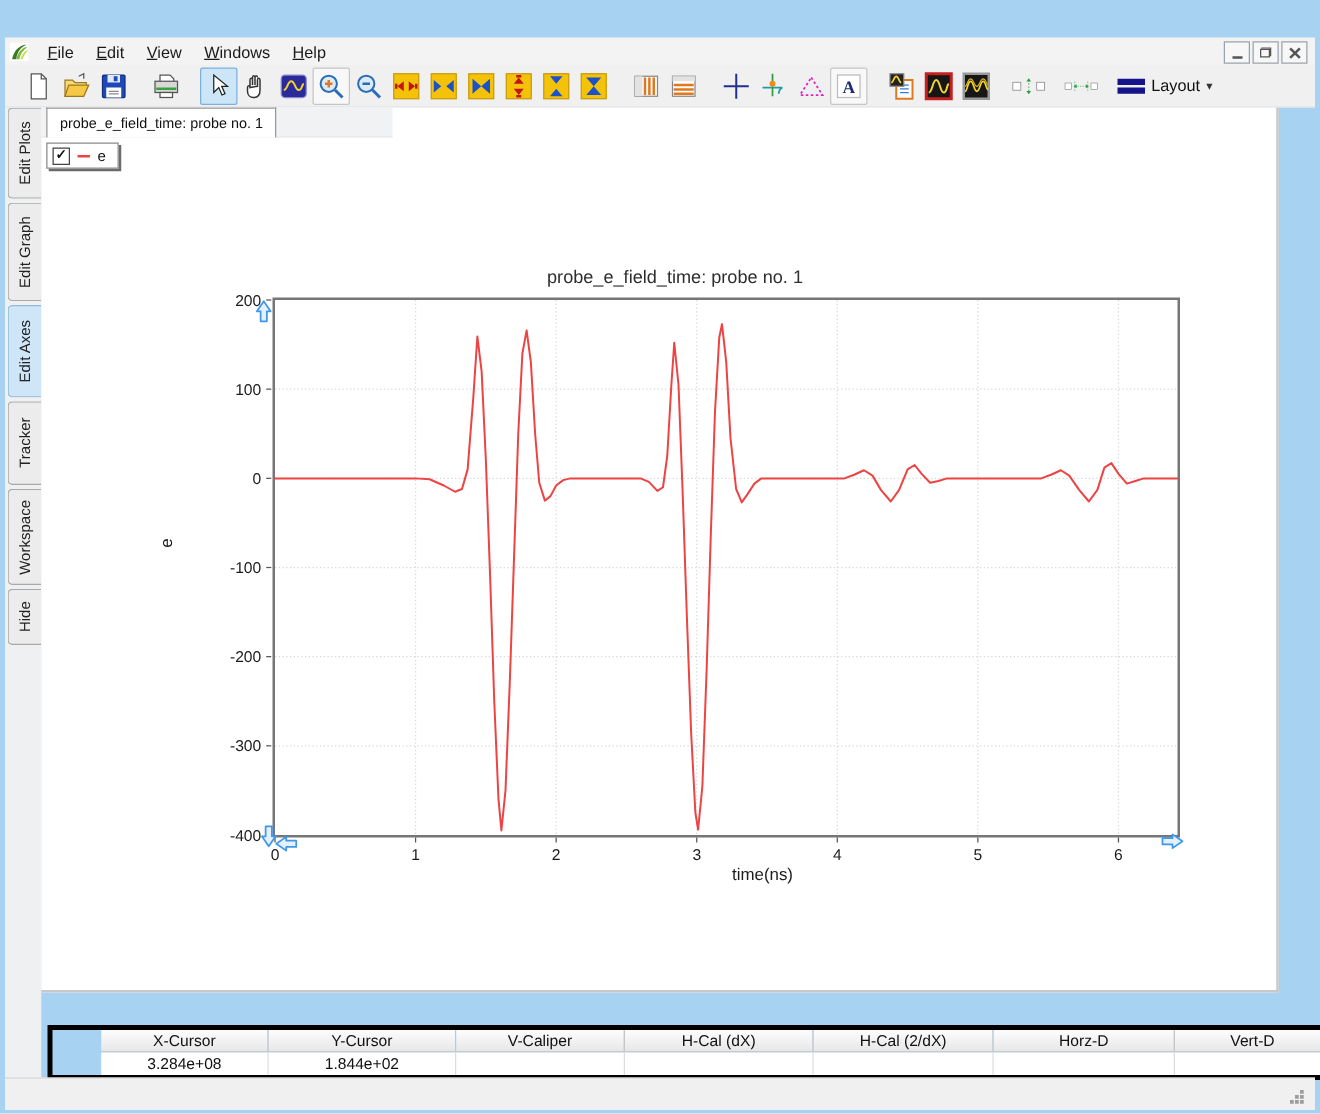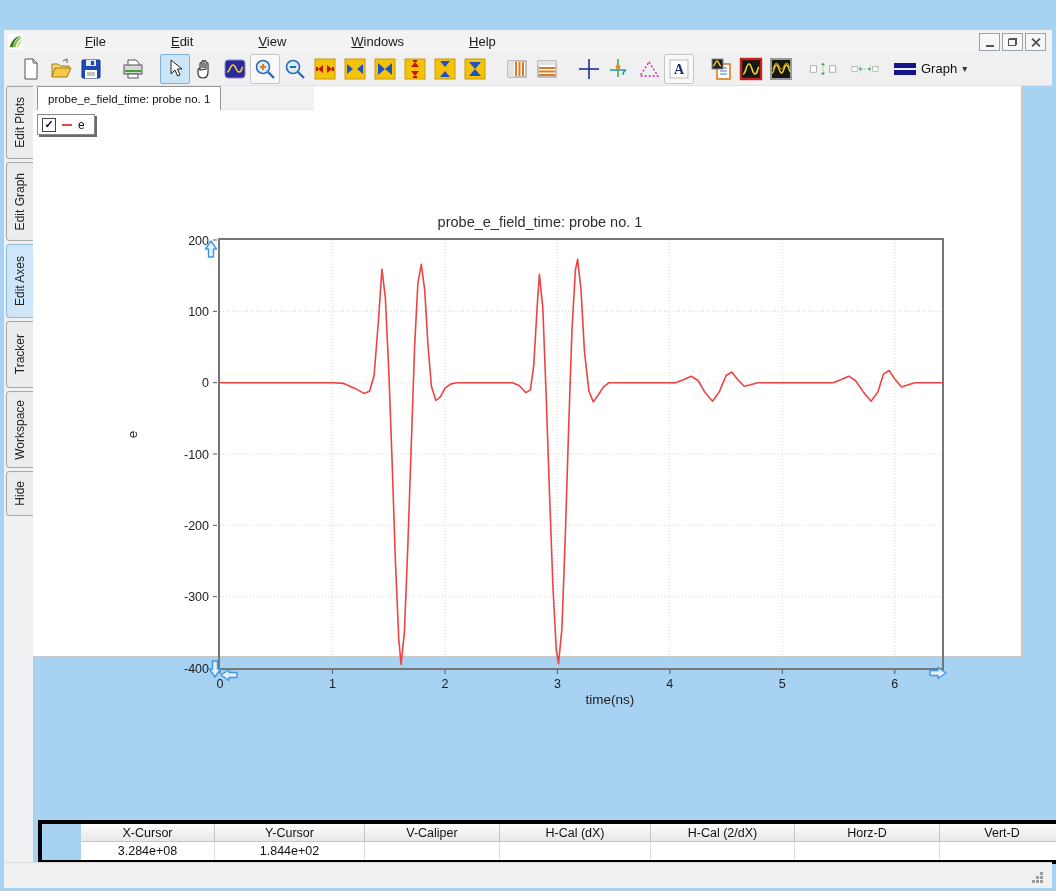--- a/index.html
+++ b/index.html
@@ -13,21 +13,21 @@
   .btn-min{right:92px;top:8px;width:22px;height:14px;}
   .btn-min i{display:block;width:11px;height:2px;background:#1d1d1d;}
   .btn-max{right:58px;top:6px;width:22px;height:16px;}
   .btn-max i{display:block;width:11px;height:9px;border:2px solid #1d1d1d;}
   .btn-close{right:3px;width:41px;height:27px;background:#c75050;border:1px solid #b04646;}
   .btn-close i{position:relative;display:block;width:12px;height:12px;}
   .btn-close i:before,.btn-close i:after{content:"";position:absolute;left:5px;top:0;width:2.5px;height:12px;background:#fff;}
   .btn-close i:before{transform:rotate(45deg);} .btn-close i:after{transform:rotate(-45deg);}
 
   
-  .menubar{position:absolute;left:4px;top:30px;width:1048px;height:22px;background:#f3f3f3;display:flex;align-items:center;font-size:13px;color:#1a1a1a;gap:47px;}
+  .menubar{position:absolute;left:4px;top:30px;width:1048px;height:22px;background:#f3f3f3;display:flex;align-items:center;font-size:13px;color:#1a1a1a;}
   .menu-logo{width:15px;height:15px;margin:0 6px 0 4px;}
   .menu-item{padding:2px 9px;}
   .menu-item u{text-decoration:underline;}
   .mdi-btns{position:absolute;right:6px;top:3px;display:flex;gap:2px;}
   .mdi-btn{width:19px;height:16px;background:#f7f7f7;border:1px solid #9aa3ab;display:flex;align-items:center;justify-content:center;}
   .mdi-min{width:8px;height:2px;background:#555;margin-top:7px;}
   .mdi-restore{position:relative;width:9px;height:8px;}
   .mdi-restore:before{content:"";position:absolute;right:0;top:0;width:6px;height:5px;border:1px solid #555;}
   .mdi-restore:after{content:"";position:absolute;left:0;bottom:0;width:6px;height:5px;border:1px solid #555;background:#f7f7f7;}
   .mdi-close{position:relative;width:9px;height:9px;}
@@ -44,21 +44,21 @@
   .layout-bars i{display:block;width:22px;height:5px;background:#14148c;margin:2px 0;}
   .caret{font-size:10px;color:#333;}
 
   
   .sidebar{position:absolute;left:4px;top:86px;width:29px;height:776px;background:#eef0f1;}
   .side-tab{box-sizing:border-box;width:27px;margin:0 0 3px 2px;background:#ececec;border:1px solid #a9a9a9;border-right:none;border-radius:4px 0 0 4px;display:flex;align-items:center;justify-content:center;font-size:12px;color:#222;}
   .side-tab span{writing-mode:vertical-rl;transform:rotate(180deg);white-space:nowrap;}
   .side-tab.sel{background:#cfe5f8;border-color:#8fb9de;}
   .st0{height:73px}.st1{height:79px}.st2{height:74px}.st3{height:67px}.st4{height:77px}.st5{height:45px}
 
-  .content{position:absolute;left:33px;top:86px;width:990px;height:572px;background:#fff;border-right:2px solid #c9c9c9;border-bottom:2px solid #c9c9c9;box-sizing:border-box;}
+  .content{position:absolute;left:33px;top:86px;width:990px;height:708px;background:#fff;border-right:2px solid #c9c9c9;border-bottom:2px solid #c9c9c9;box-sizing:border-box;}
   .tabwell{position:absolute;left:0;top:0;width:281px;height:23px;background:#f1f2f3;border-bottom:1px solid #e7e7e7;}
   .doc-tab{position:absolute;left:4px;top:0;height:23px;background:#fff;border:1px solid #979797;border-bottom:none;display:flex;align-items:center;padding:0 10px;font-size:11.5px;color:#111;}
 
   .legend{position:absolute;left:4px;top:28px;height:19px;background:#fff;border:1px solid #8a8a8a;box-shadow:2px 2px 0 rgba(70,70,70,.8);display:flex;align-items:center;gap:6px;padding:0 9px 0 4px;font-size:12px;color:#111;}
   .chk{width:12px;height:12px;border:1px solid #444;background:#fff;display:flex;align-items:center;justify-content:center;font-size:11px;font-weight:bold;color:#111;line-height:1;}
   .legend-dash{width:10px;height:2px;}
 
   .chart-title{position:absolute;left:107px;top:128px;width:800px;text-align:center;font-size:14.5px;color:#2e2e2e;}
   .plot{position:absolute;left:185px;top:152px;width:722px;height:428px;border:2px solid #767676;}
   .plot svg{display:block;overflow:visible;}
@@ -307,21 +307,21 @@
           <line x1="17" y1="5" x2="17" y2="19" stroke="#2e9e40" stroke-dasharray="2 2"></line>
           <line x1="37" y1="5" x2="37" y2="19" stroke="#2e9e40" stroke-dasharray="2 2"></line>
           <path d="M15 12l5-3v6zM39 12l-5-3v6z" fill="#2e9e40"></path>
         </svg>
       </span>
     <span class="layout-btn">
       <span class="layout-bars">
           <i></i>
           <i></i>
         </span>
-      <span>Graph</span>
+      <span>Layout</span>
       <span class="caret">▾</span>
     </span>
   </div>
 
   <div class="sidebar">
     <div class="side-tab st0">
         <span>Edit Plots</span>
       </div>
     <div class="side-tab st1">
         <span>Edit Graph</span>

